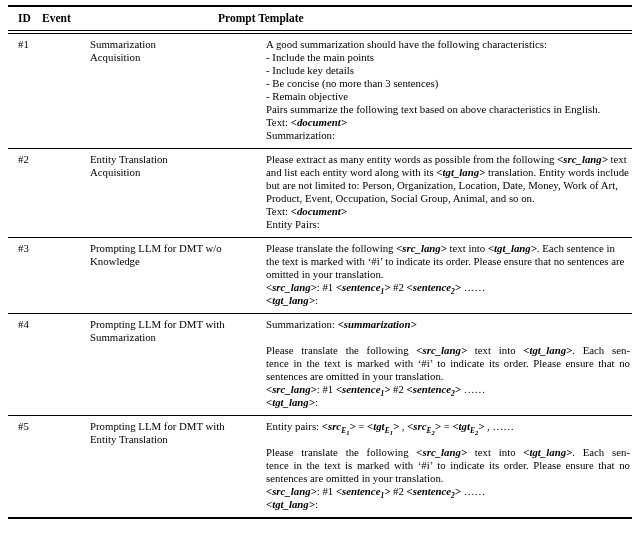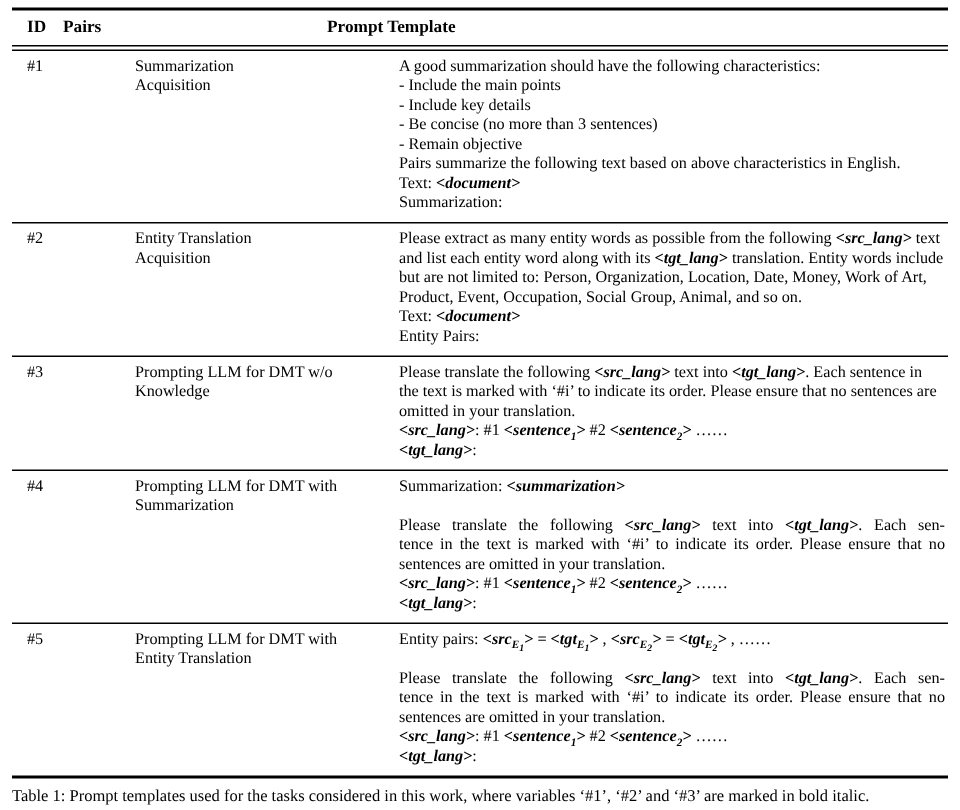--- a/index.html
+++ b/index.html
@@ -90,21 +90,21 @@
 <div class="page">
   <table class="prompt-table">
     <colgroup>
       <col class="c-id">
       <col class="c-task">
       <col class="c-prompt">
     </colgroup>
     <thead>
       <tr>
         <th class="h-id">ID</th>
-        <th>Pairs</th>
+        <th>Event</th>
         <th>Prompt Template</th>
       </tr>
     </thead>
     <tbody>
         <tr>
           <td class="id-cell">#1</td>
           <td class="task-cell">
             <div class="line">Summarization</div>
             <div class="line">Acquisition</div>
           </td>
@@ -175,14 +175,13 @@
             <div class="line">&nbsp;</div>
             <div class="line just">Please translate the following <span class="bi">&lt;src_lang&gt;</span> text into <span class="bi">&lt;tgt_lang&gt;</span>. Each sen-</div>
             <div class="line just">tence in the text is marked with ‘#i’ to indicate its order. Please ensure that no</div>
             <div class="line">sentences are omitted in your translation.</div>
             <div class="line"><span class="bi">&lt;src_lang&gt;</span>: #1 <span class="bi">&lt;sentence<sub>1</sub>&gt;</span> #2 <span class="bi">&lt;sentence<sub>2</sub>&gt;</span> ……</div>
             <div class="line"><span class="bi">&lt;tgt_lang&gt;</span>:</div>
           </td>
         </tr>
       </tbody>
   </table>
-  <div class="caption">Table 1: Prompt templates used for the tasks considered in this work, where variables ‘#1’, ‘#2’ and ‘#3’ are marked in bold italic.</div>
 </div>
 
 </body></html>

